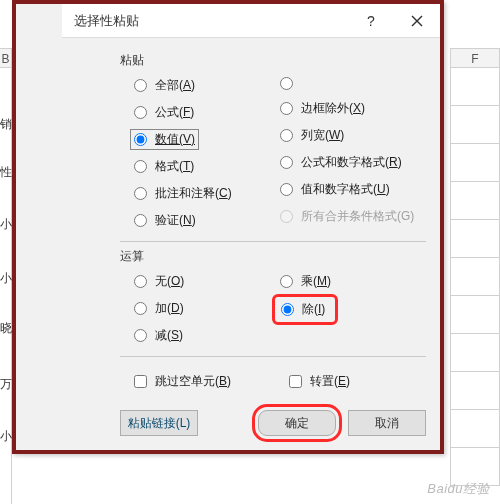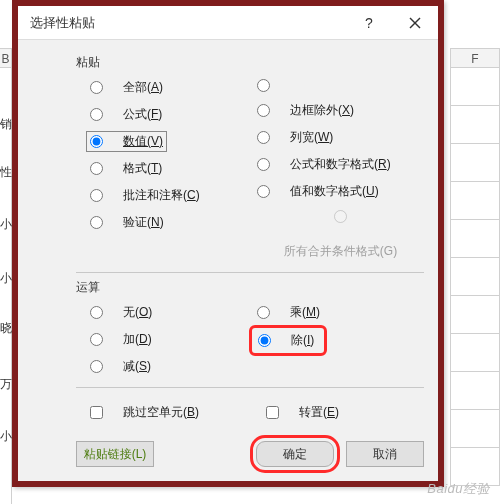--- a/index.html
+++ b/index.html
@@ -35,22 +35,23 @@
   }
   .sheet .leftstub {
     position: absolute; left: 0; width: 12px; color: #333;
     font-size: 12px; overflow: hidden; white-space: nowrap;
   }
   .dialog {
     position: absolute;
     left: 12px; top: 0;
     width: 432px;
     background: #f1f1f1;
-    border: 6px solid #7f1d1d;
+    border: 4px solid #7f1d1d;
     box-shadow: 2px 2px 4px rgba(0,0,0,0.2);
+    padding-left: 46px;
   }
   .titlebar {
     background: #fff;
     height: 34px;
     display: flex; align-items: center;
     padding-left: 12px;
     border-bottom: 1px solid #ddd;
   }
   .titlebar .title { flex: 1; font-size: 13px; color: #333; }
   .titlebar .tb-btn {
@@ -59,26 +60,26 @@
     color: #333; font-size: 14px;
   }
   .titlebar .tb-btn.close svg { width: 12px; height: 12px; }
   .content { padding: 10px 14px 14px 14px; margin-left: 44px; }
   .group-label { font-size: 12px; color: #333; margin: 4px 0 6px 0; }
   .opts {
     display: flex; gap: 0;
   }
   .col { flex: 1; display: flex; flex-direction: column; gap: 10px; padding: 2px 0; }
   label.radio, label.check {
-    display: flex; align-items: center; gap: 20px;
+    display: flex; align-items: center; gap: 8px;
     color: #222; font-size: 12px;
     white-space: nowrap;
   }
   label.radio input, label.check input { width: 13px; height: 13px; }
-  label.radio.disabled { color: #a0a0a0; flex-direction: column; }
+  label.radio.disabled { color: #a0a0a0; }
   label.radio.selected-box {
     border: 1px solid #888; padding: 1px 3px; margin: -2px -4px;
     width: fit-content;
     text-decoration: underline;
   }
   .u { text-decoration: underline; }
   hr.sep { margin: 10px 0 6px 0; border: none; border-top: 1px solid #c8c8c8; }
   .highlight {
     border: 3px solid #ff2a2a;
     border-radius: 6px;
@@ -93,21 +94,21 @@
     display: flex; justify-content: flex-end; gap: 12px;
     align-items: center; margin-top: 18px;
   }
   .btn {
     min-width: 78px; height: 26px;
     background: #e1e1e1;
     border: 1px solid #adadad;
     font-size: 12px; color: #333;
     display: inline-flex; align-items: center; justify-content: center;
   }
-  .btn.disabled { color: #4d7c0f; }
+  .btn.disabled { color: #0c4a6e; }
   .btn.ok-hl {
     outline: 3px solid #ff2a2a;
     outline-offset: 3px;
     border-radius: 9px;
   }
   .paste-link { margin-right: auto; }
   .watermark {
     position: absolute; right: 10px; bottom: 6px;
     color: #bbb; font-size: 13px; font-style: italic;
     letter-spacing: 0.5px;

